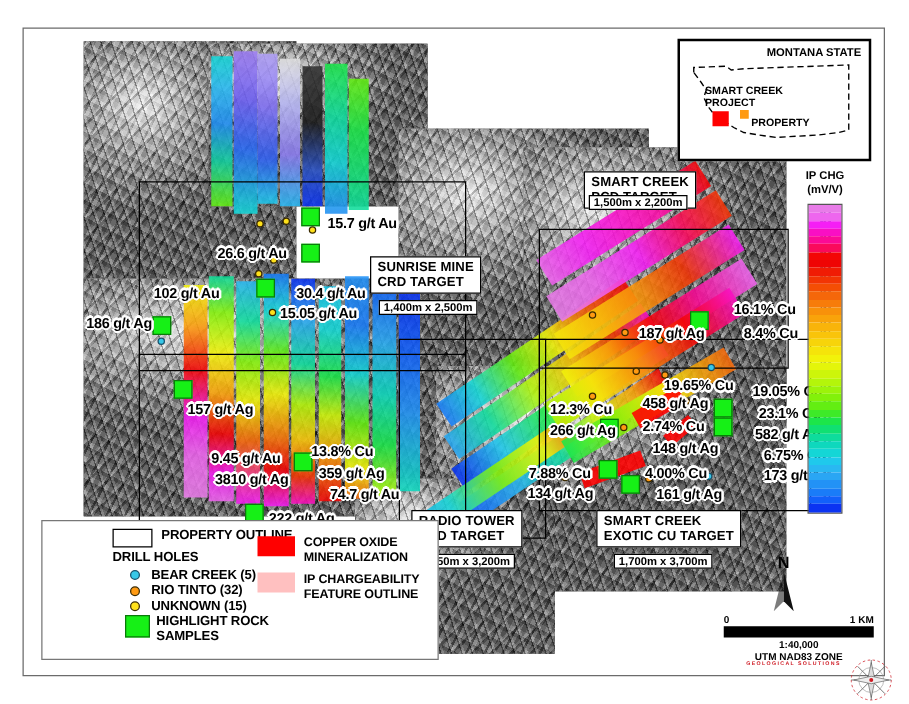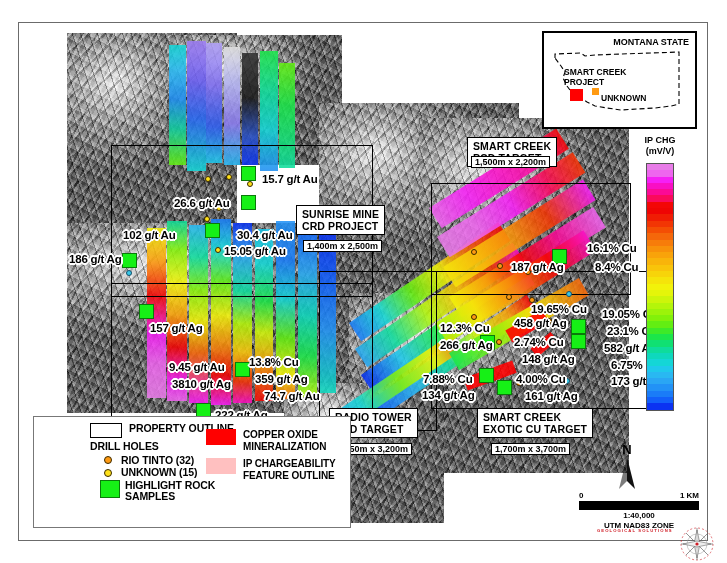--- a/index.html
+++ b/index.html
@@ -209,21 +209,21 @@
     </div>
 
     <div class="pbox" style="left:92px;top:122px;width:262px;height:152px;"></div>
     <div class="pbox" style="left:92px;top:260px;width:262px;height:145px;"></div>
     <div class="pbox" style="left:412px;top:160px;width:200px;height:112px;"></div>
     <div class="pbox" style="left:412px;top:248px;width:218px;height:138px;"></div>
     <div class="pbox" style="left:300px;top:248px;width:118px;height:160px;"></div>
 
     <div class="tgt" style="left:277px;top:182px;">
       <div>SUNRISE MINE</div>
-      <div>CRD PROJECT</div>
+      <div>CRD TARGET</div>
     </div>
     <div class="dim" style="left:284px;top:217px;">1,400m x 2,500m</div>
 
     <div class="tgt" style="left:448px;top:114px;">
       <div>SMART CREEK</div>
       <div>PCD TARGET</div>
     </div>
     <div class="dim" style="left:452px;top:133px;">1,500m x 2,200m</div>
 
     <div class="tgt" style="left:310px;top:385px;">
@@ -312,21 +312,21 @@
         <path d="M4 12 L4 8 L30 7 L34 10 L44 9 L70 8 L100 7 L128 6 L128 58 L120 60
                  L104 62 L86 63 L70 64 L56 62 L44 60 L36 56 L30 52 L22 48 L16 40
                  L12 32 L14 26 L10 20 Z" fill="none" stroke="#000" stroke-width="1.1" stroke-dasharray="5 3"></path>
       </svg>
       <div class="pj">
         <div>SMART CREEK</div>
         <div>PROJECT</div>
       </div>
       <div class="pjsq"></div>
       <div class="blsq"></div>
-      <div class="bl">UNKNOWN</div>
+      <div class="bl">PROPERTY</div>
     </div>
 
     <div id="scale">
       <div class="hd">IP CHG</div>
       <div class="hd">(mV/V)</div>
       <div style="position:relative;">
         <div class="ticks" id="scale-ticks">
             <div class="tk">40.3</div>
             <div class="tk">31.6</div>
             <div class="tk">29.2</div>
@@ -444,20 +444,24 @@
     </svg>
 
     <div id="legend">
       <div id="lg-left">
         <div class="lg-row">
           <div class="lg-box"></div>
           <div class="lg-t">PROPERTY OUTLINE</div>
         </div>
         <div class="lg-t" style="margin:3px 0 2px;">DRILL HOLES</div>
         <div class="dh-row">
+          <div class="dh-dot" style="background:#37c8e8;border-color:#15506b;"></div>
+          <div class="lg-t">BEAR CREEK (5)</div>
+        </div>
+        <div class="dh-row">
           <div class="dh-dot" style="background:#ff9a12;"></div>
           <div class="lg-t">RIO TINTO (32)</div>
         </div>
         <div class="dh-row">
           <div class="dh-dot" style="background:#ffe11a;"></div>
           <div class="lg-t">UNKNOWN (15)</div>
         </div>
         <div class="lg-row" style="margin-top:1px;">
           <div class="lg-sw" style="width:18px;height:16px;background:#16f016;border:1px solid #0a7a0a;margin-left:10px;"></div>
           <div class="lg-t" style="margin-left:-2px;">

